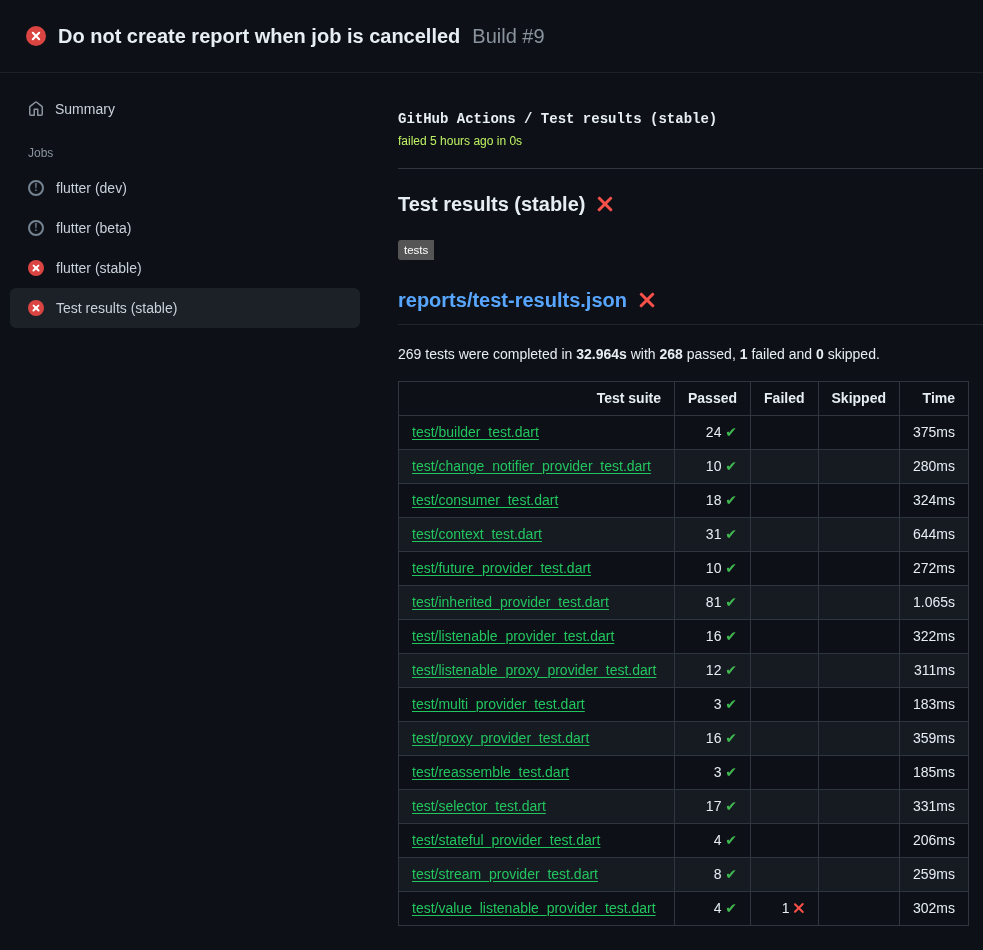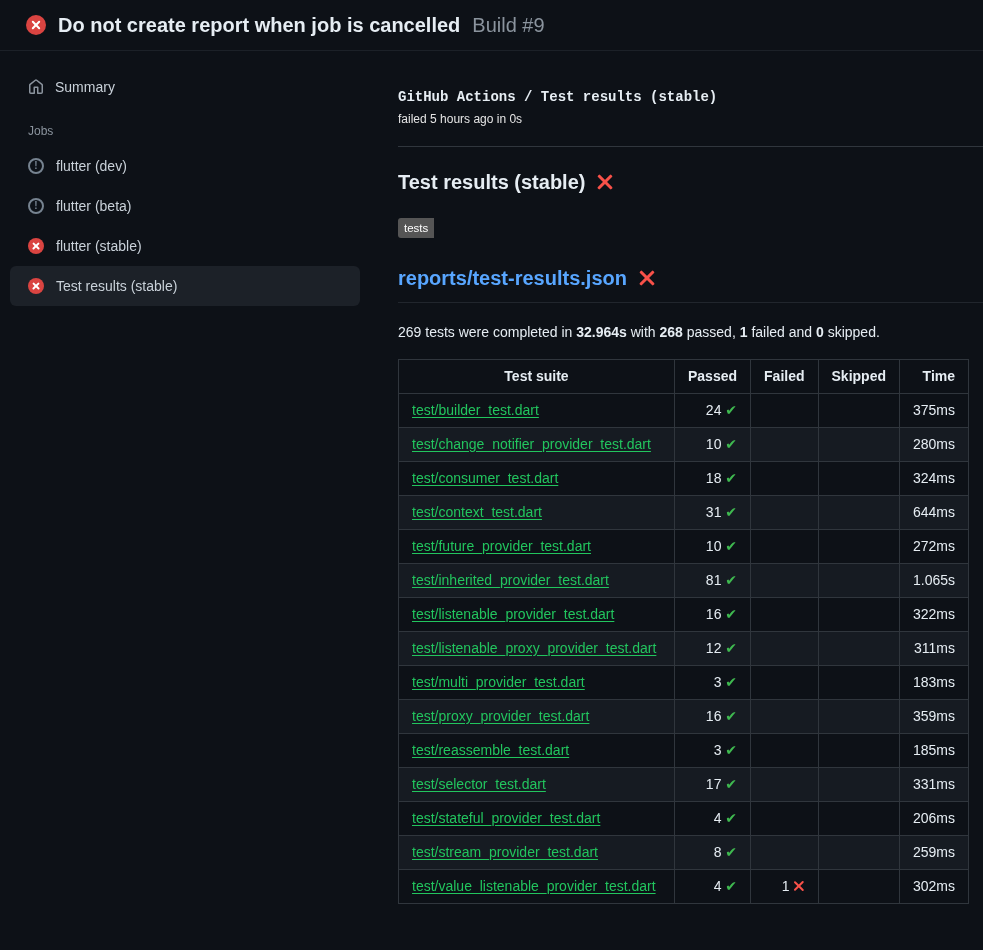--- a/index.html
+++ b/index.html
@@ -6,21 +6,21 @@
   html,body { background:#0d1117; }
   body {
     width:983px; height:950px; overflow:hidden;
     font-family:"Liberation Sans","DejaVu Sans",sans-serif;
     font-size:14px; color:#e6edf3; line-height:1.45;
   }
   a { cursor:pointer; }
 
   
   .topbar {
-    height:51px; display:flex; align-items:center; gap:12px;
+    height:73px; display:flex; align-items:center; gap:12px;
     padding:0 16px 0 26px; border-bottom:1px solid #1c2128;
   }
   .run-title { font-size:20px; font-weight:700; color:#e6edf3; white-space:nowrap; }
   .run-build { font-size:20px; font-weight:400; color:#8b949e; white-space:nowrap; }
 
   
   .icon-fail {
     position:relative; display:inline-block; flex:none;
     border-radius:50%; background:#da4441;
   }
@@ -66,21 +66,21 @@
   .job-item {
     display:flex; align-items:center; gap:12px; height:40px;
     padding-left:18px; border-radius:6px; color:#c9d1d9; cursor:pointer;
   }
   .job-item.selected { background:#1c2128; }
   .job-label { white-space:nowrap; }
 
   
   .content { flex:1; padding:36px 0 0 28px; }
   .breadcrumb { font-weight:700; font-size:14px; color:#e6edf3;font-family:Liberation Mono, monospace; }
-  .run-status { margin-top:4px; font-size:12px; color:#e5e5e5; }
+  .run-status { margin-top:4px; font-size:12px; color:#bef264; }
   .divider { margin-top:17px; border-bottom:1px solid #30363d; }
 
   .section-heading {
     display:flex; align-items:center; gap:12px;
     margin-top:21px; font-size:20px; font-weight:700;
   }
   .badge {
     display:inline-flex; margin-top:21px; height:20px; line-height:20px;
     font-size:11.5px; border-radius:3px; overflow:hidden; color:#fff;
   }
@@ -93,21 +93,21 @@
     font-size:20px; font-weight:700;
   }
   .report-heading a { color:#58a6ff; text-decoration:none; }
 
   .summary-line { margin-top:19px; color:#e6edf3; }
   .summary-line b { font-weight:700; }
 
   
   table.results { border-collapse:collapse; margin-top:17px; font-size:14px; }
   .results th, .results td { border:1px solid #30363d; padding:6px 13px; line-height:21px; }
-  .results th { font-weight:700; text-align:center; white-space:nowrap; }
+  .results th { font-weight:700; text-align:right; white-space:nowrap; }
   .results th.num, .results td.num { text-align:right; }
   .results th:nth-child(1) { min-width:276px; }
   .results th:nth-child(2) { width:69px; }
   .results th:nth-child(3) { width:66px; }
   .results th:nth-child(4) { width:77px; }
   .results th:nth-child(5) { width:69px; }
   .results tbody tr:nth-child(even) { background:#161b22; }
   .results td.suite { white-space:nowrap; }
   .results td.suite a { color:#22c55e; text-decoration:underline; text-underline-offset:2px; }
 </style>

